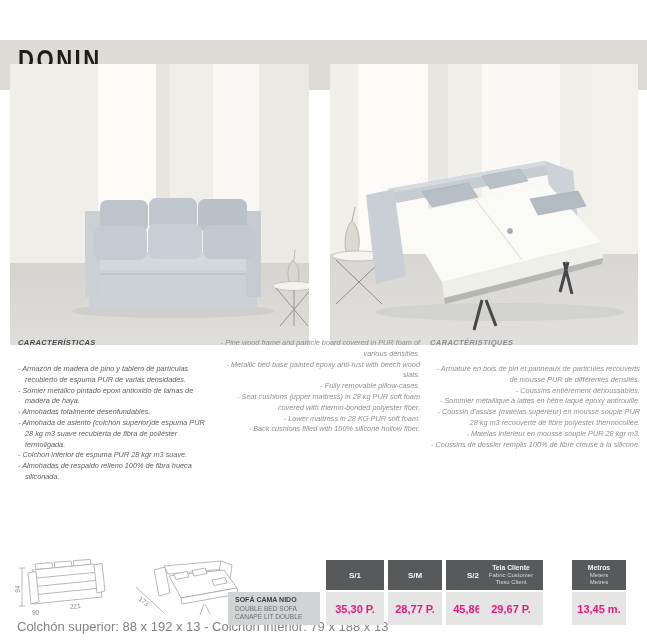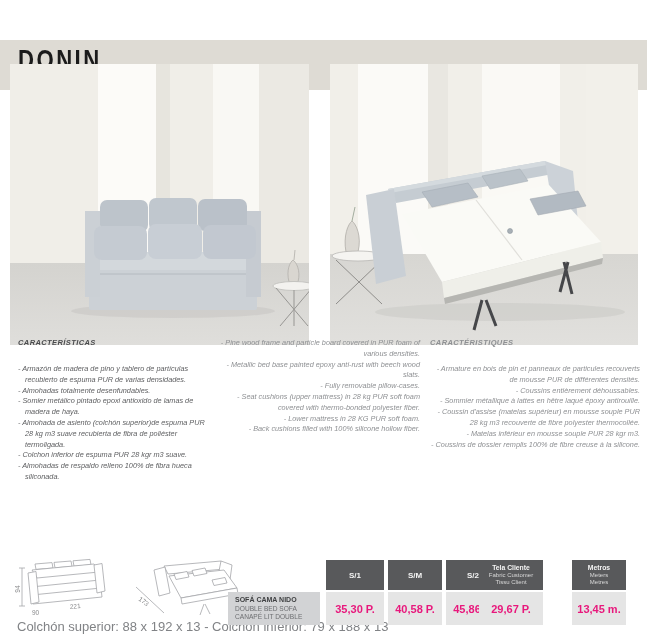--- a/index.html
+++ b/index.html
@@ -180,22 +180,22 @@
         <circle cx="180" cy="167" r="2.5" fill="#a8b0b6" stroke="#8f979e" stroke-width="0.6"></circle>
         <path d="M152,236 L144,266 M156,236 L166,262 M234,198 L242,230 M238,198 L230,228" stroke="#46474a" stroke-width="3" fill="none"></path>
       </g>
     </svg>
   </figure>
 
   <section class="spec-col col-es">
     <h2>CARACTERÍSTICAS</h2>
     <ul>
       <li>Armazón de madera de pino y tablero de partículas recubierto de espuma PUR de varias densidades.</li>
+      <li>Somier metálico pintado epoxi antioxido de lamas de madera de haya.</li>
       <li>Almohadas totalmente desenfundables.</li>
-      <li>Somier metálico pintado epoxi antioxido de lamas de madera de haya.</li>
       <li>Almohada de asiento (colchón superior)de espuma PUR 28 kg m3 suave recubierta de fibra de poliéster termoligada.</li>
       <li>Colchon inferior de espuma PUR 28 kgr m3 suave.</li>
       <li>Almohadas de respaldo relleno 100% de fibra hueca siliconada.</li>
     </ul>
   </section>
 
   <section class="spec-col col-en">
     <ul>
       <li>Pine wood frame and particle board covered in PUR foam of various densities.</li>
       <li>Metallic bed base painted epoxy anti-rust with beech wood slats.</li>
@@ -258,21 +258,21 @@
     <div class="pb-sub">DOUBLE BED SOFA</div>
     <div class="pb-sub">CANAPÉ LIT DOUBLE</div>
   </div>
 
   <div class="price-col pc1">
     <div class="th th-single">S/1</div>
     <div class="td">35,30 P.</div>
   </div>
   <div class="price-col pc2">
     <div class="th th-single">S/M</div>
-    <div class="td">40,58 P.</div>
+    <div class="td">28,77 P.</div>
   </div>
   <div class="price-col pc3">
     <div class="th th-single">S/2</div>
     <div class="td">45,86 P.</div>
   </div>
   <div class="price-col pc4">
     <div class="th">
       <div class="th-main">Tela Cliente</div>
       <div class="th-sub">Fabric Customer</div>
       <div class="th-sub">Tissu Client</div>

